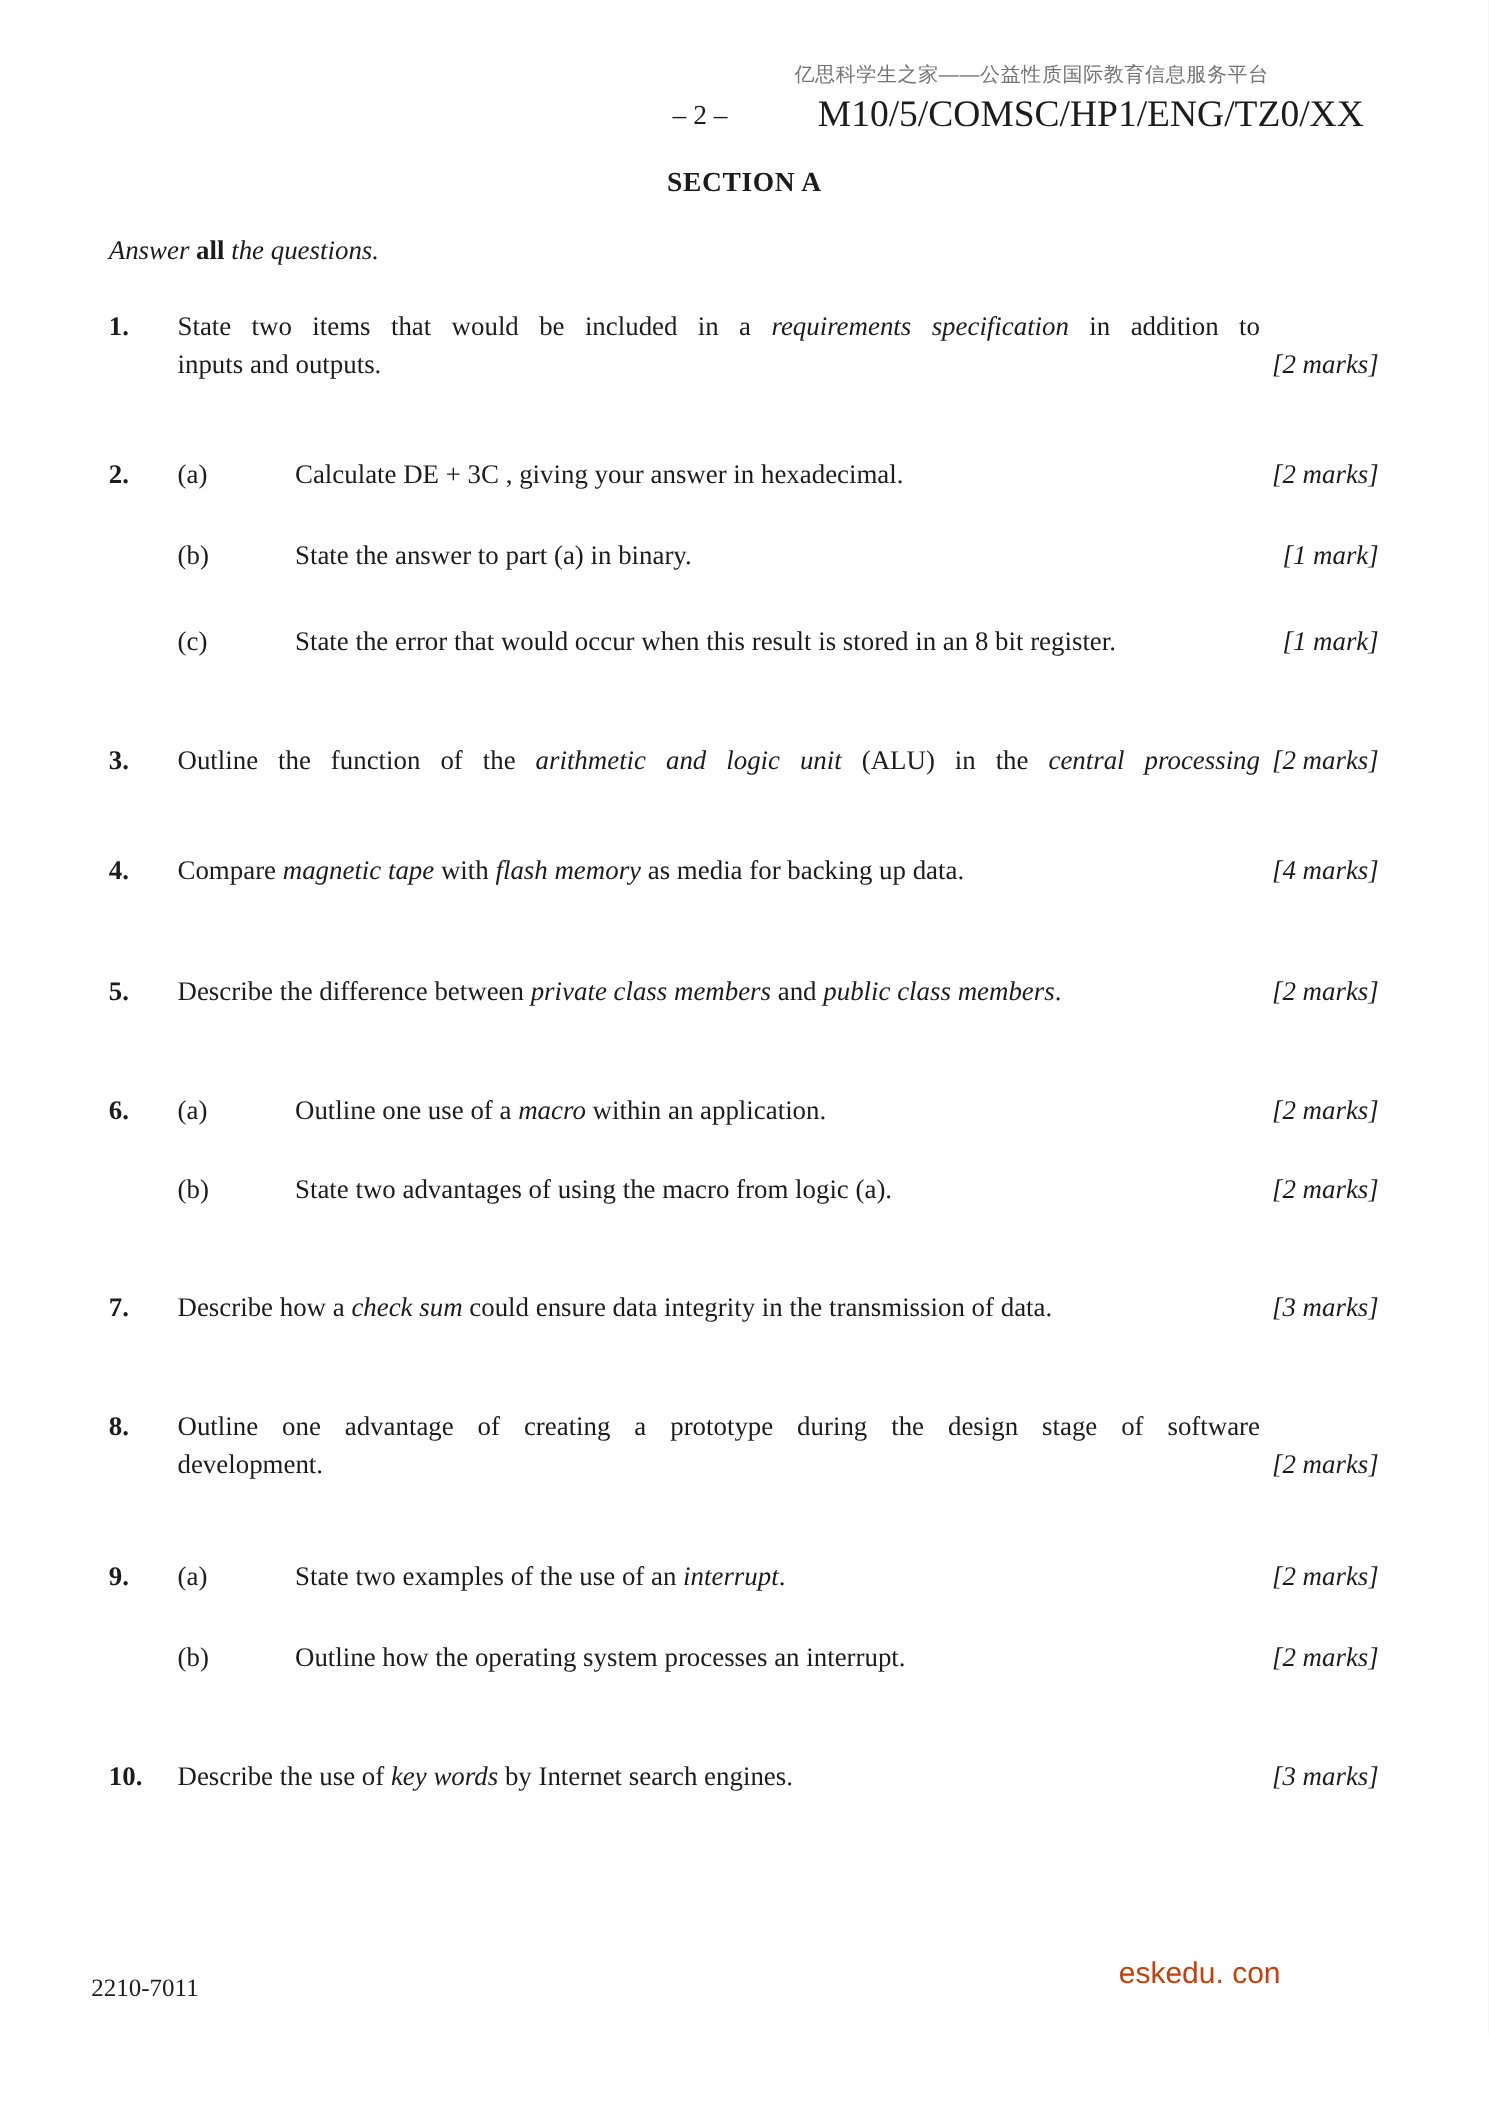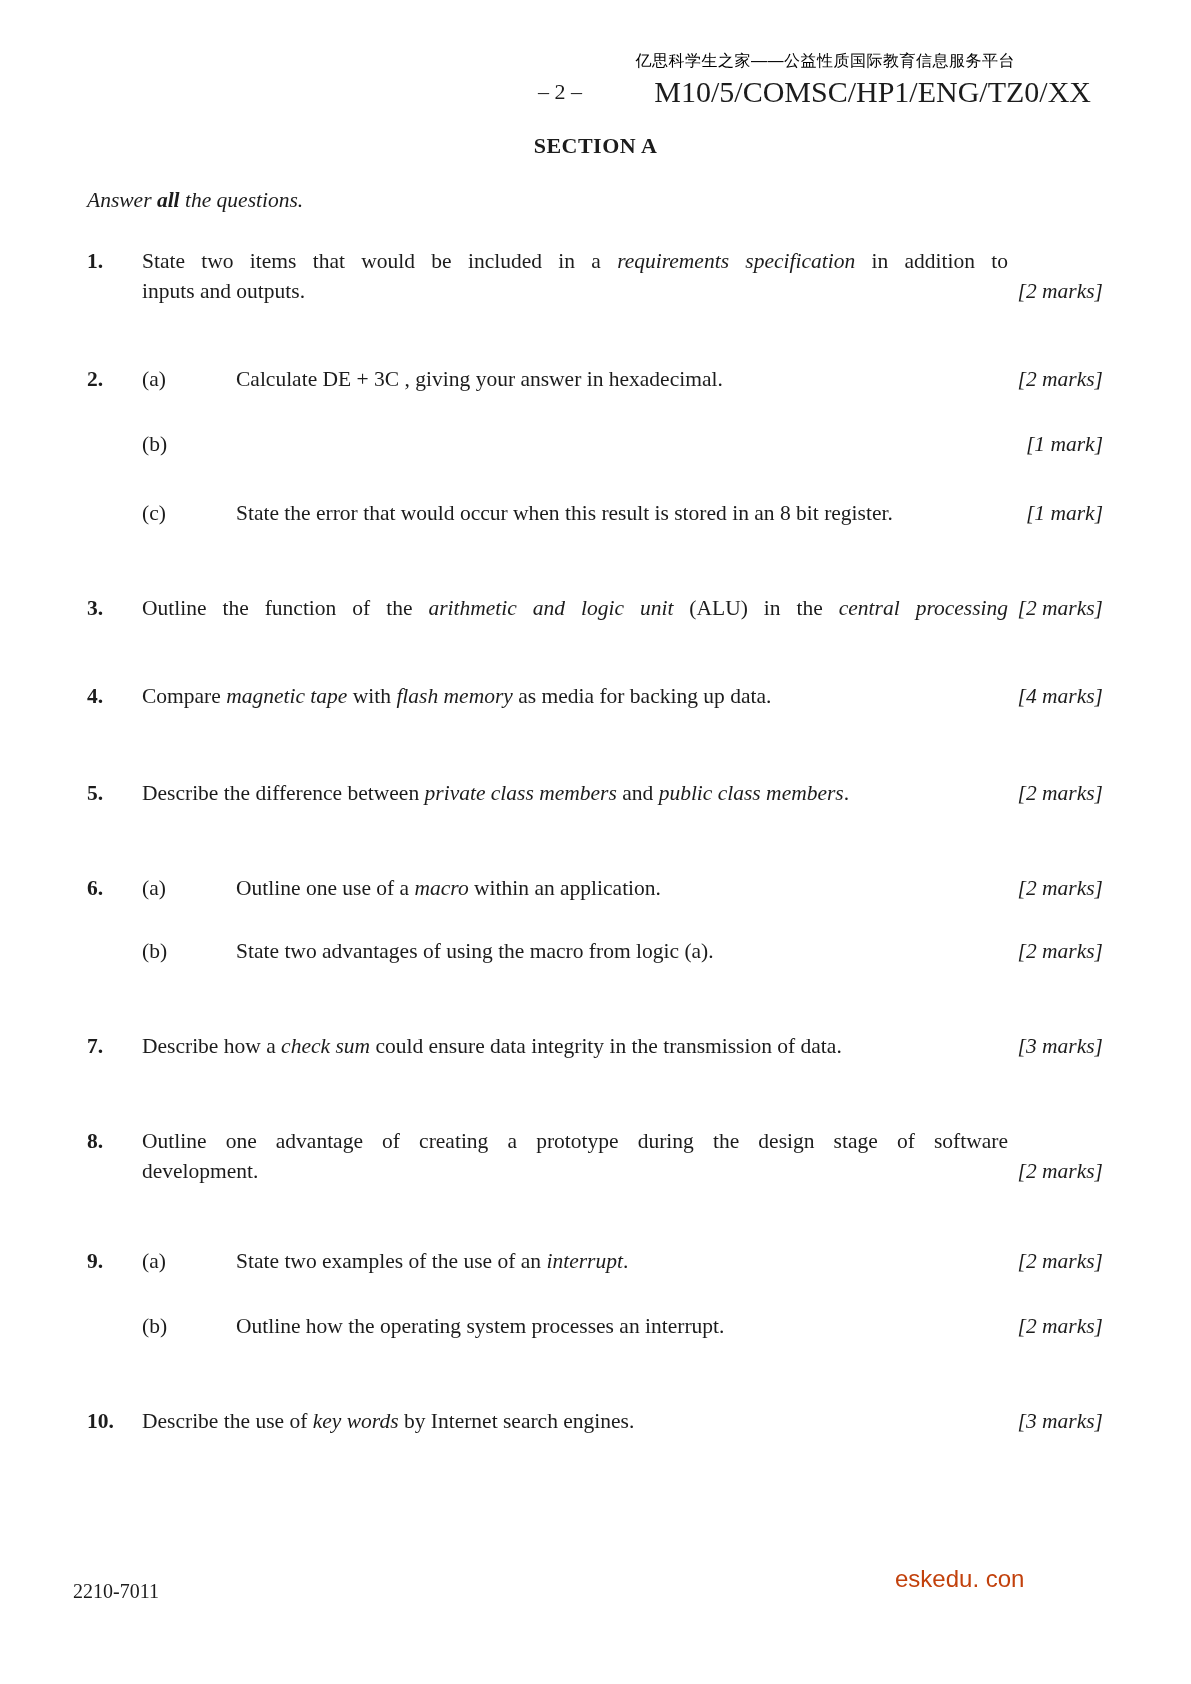--- a/index.html
+++ b/index.html
@@ -9,21 +9,21 @@
     margin:0 auto;
     background:#ffffff;
     font-family:"Liberation Serif","DejaVu Serif",serif;
     color:#1c1c1c;
     overflow:hidden;
   }
   
   .wm-cn{
     position:absolute;top:50px;right:176px;
     font-family:"Liberation Sans","DejaVu Sans",sans-serif;
-    font-size:16px;line-height:22px;color:#000000;letter-spacing:.5px;
+    font-size:16px;line-height:22px;color:#737373;letter-spacing:.5px;
   }
   .pageno{position:absolute;top:80px;left:538px;font-size:22px;line-height:24px;}
   .code{position:absolute;top:80px;right:100px;font-size:30px;line-height:24px;}
   .section{position:absolute;top:134px;left:0;right:0;text-align:center;
     font-size:22px;line-height:24px;font-weight:bold;letter-spacing:.5px;}
   .instruction{position:absolute;top:187px;left:87px;font-size:21.5px;line-height:26px;}
   
   .qarea{position:absolute;left:87px;top:246px;width:1016px;}
   .q{position:relative;display:flex;align-items:flex-start;font-size:21.5px;line-height:30px;}
   .num{width:55px;flex:none;font-weight:bold;}
@@ -31,21 +31,21 @@
   .qtext{width:866px;flex:none;}
   .stext{width:808px;flex:none;margin-left:36px;}
   .line{text-align:left;}
   .jline{text-align:justify;text-align-last:justify;}
   .nowrap{white-space:nowrap;}
   .marks{position:absolute;right:0;bottom:0;font-style:italic;line-height:30px;}
   
   .rn{font-style:normal;font-weight:normal;}
   .rb{font-weight:normal;}
   .ri{font-style:italic;}
-  .rbi{font-style:italic;font-weight:bold;text-align:right;}
+  .rbi{font-weight:bold;text-align:right;}
   
   .mb58{margin-bottom:58px;} .mb35{margin-bottom:35px;} .mb39{margin-bottom:39px;}
   .mb65{margin-bottom:65px;} .mb67{margin-bottom:67px;} .mb33{margin-bottom:33px;}
   .mb60{margin-bottom:60px;}
   
   .footer-code{position:absolute;left:73px;top:1580px;font-size:20px;line-height:22px;}
   .wm-footer{
     position:absolute;left:895px;top:1567px;
     font-family:"Liberation Sans","DejaVu Sans",sans-serif;
     font-size:24px;line-height:24px;color:#c2410c;
@@ -79,20 +79,23 @@
       <div class="let">(a)</div>
       <div class="stext">
         <div class="line nowrap"><span class="rn">Calculate DE + 3C , giving your answer in hexadecimal.</span></div>
       </div>
       <div class="marks">[2 marks]</div>
     </div>
 
     <div class="q mb39">
       <div class="num"></div>
       <div class="let">(b)</div>
+      <div class="stext">
+        <div class="line nowrap"><span class="rn">State the answer to part (a) in binary.</span></div>
+      </div>
       <div class="marks">[1 mark]</div>
     </div>
 
     <div class="q mb65">
       <div class="num"></div>
       <div class="let">(c)</div>
       <div class="stext">
         <div class="line nowrap"><span class="rn">State the error that would occur when this result is stored in an 8 bit register.</span></div>
       </div>
       <div class="marks">[1 mark]</div>

